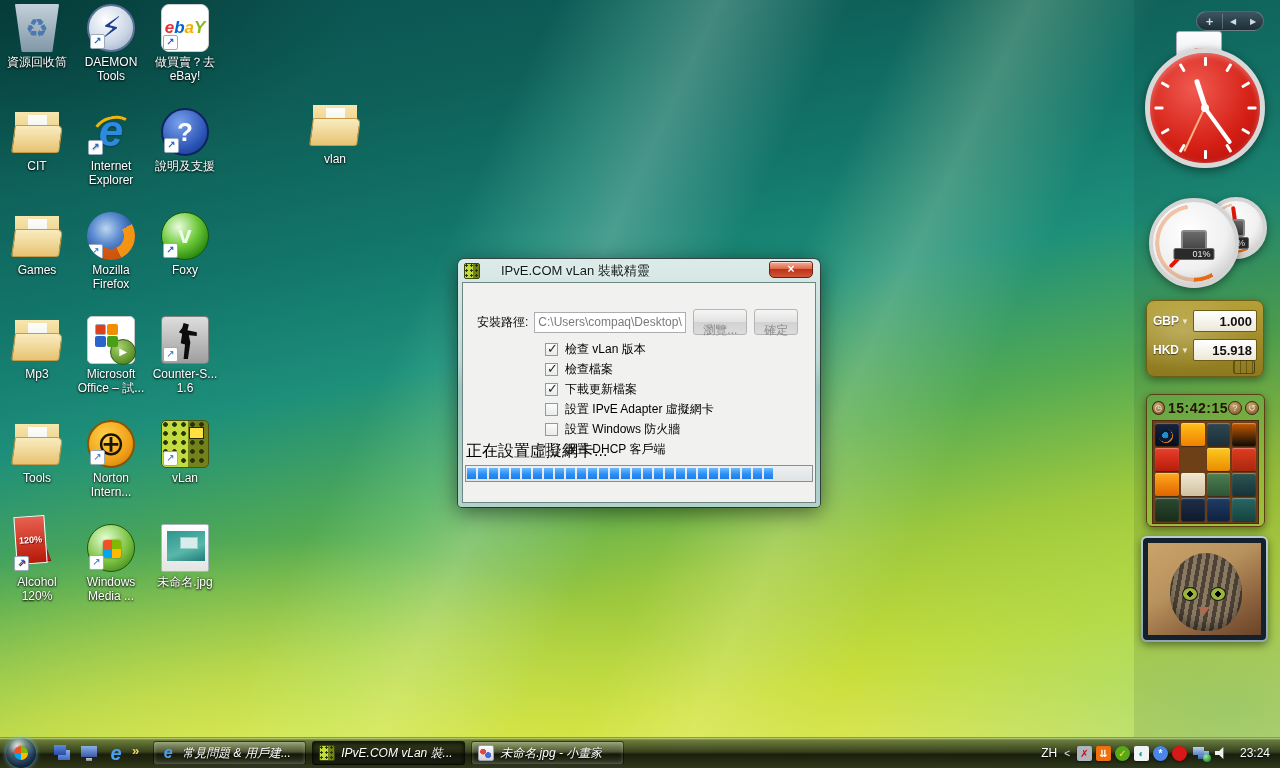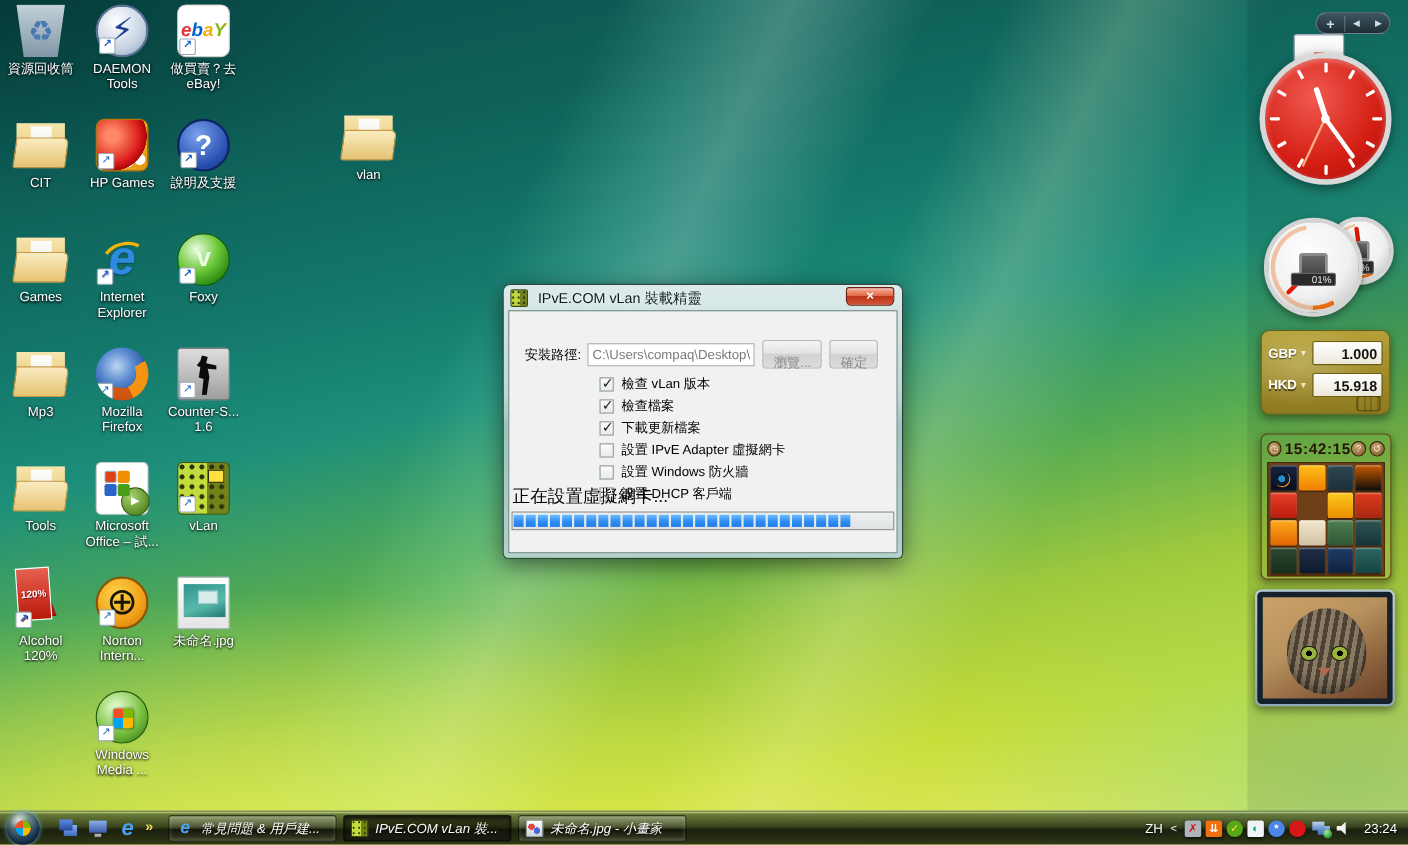--- a/index.html
+++ b/index.html
@@ -83,21 +83,21 @@
     color:#fff; font-size:9px; font-weight:bold; padding:1px 3px; border:1px solid #fff; transform:rotate(-4deg); }
   .k-wmp { background:radial-gradient(circle at 38% 30%, #e6ffd2, #7ac040 55%, #2a7010); border-radius:50%; border:1px solid #1e5808; }
   .k-wmp::after, .flag { content:""; position:absolute; left:15px; top:15px; width:18px; height:18px; border-radius:3px;
     background:conic-gradient(#7fba00 0 25%, #ffb900 0 50%, #00a4ef 0 75%, #f25022 0 100%); box-shadow:0 0 2px rgba(0,0,0,.5); }
 
   
   #dialog { position:absolute; left:458px; top:259px; width:362px; height:248px; border-radius:6px 6px 4px 4px;
     background:linear-gradient(180deg,#dcebe9 0%,#bcd9d5 40%,#9cc5bf 52%,#b2d2cc 100%);
     box-shadow:0 5px 22px rgba(0,0,0,.55), 0 0 0 1px #3e5450; }
   #dlg-titlebar { height:23px; display:flex; align-items:center; padding:0 6px; position:relative; }
-  #dlg-title { font-size:13px; color:#101c1a; margin-left:9px; text-shadow:0 0 4px rgba(255,255,255,.9); }
+  #dlg-title { font-size:13px; color:#101c1a; margin-left:21px; text-shadow:0 0 4px rgba(255,255,255,.9); }
   .vlan-mini { width:16px; height:16px; border-radius:2px; border:1px solid #3c4a10;
     background:radial-gradient(circle, #2a3408 1px, transparent 1.4px) -1px -1px/5px 5px,
     linear-gradient(90deg,#c2dc3e 0 58%, #74821c 58% 100%); }
   #dlg-close { position:absolute; right:7px; top:2px; width:44px; height:17px; border-radius:3px 3px 5px 5px;
     background:linear-gradient(#f4b09a 0%,#e06a48 45%,#bc3418 50%,#d2543a 100%); border:1px solid #6e1f0e;
     color:#fff; font-size:12px; font-weight:bold; text-align:center; line-height:15px; cursor:pointer;
     box-shadow:inset 0 1px 0 rgba(255,255,255,.6); }
   #dlg-content { position:absolute; left:4px; right:4px; top:23px; bottom:4px; border:1px solid #6e8682;
     background:linear-gradient(#f4f4f2,#ebebе8) , #f1f1ef; background:#f1f1ef; padding:0; font-size:12px; color:#000; }
   #dlg-pathrow { position:absolute; left:14px; top:26px; display:flex; align-items:center; }
@@ -268,24 +268,20 @@
       <div class="icon48 k-alcohol shortcut">A</div>
       <div class="desk-label">Alcohol 120%</div>
     </div>
   </div>
 <div class="desk-col" id="desk-col-1" style="left:75px">
     <div class="desk-cell">
       <div class="icon48 k-daemon shortcut">⚡</div>
       <div class="desk-label">DAEMON Tools</div>
     </div>
     <div class="desk-cell">
-      <div class="icon48 k-hpgames shortcut"></div>
-      <div class="desk-label">HP Games</div>
-    </div>
-    <div class="desk-cell">
       <div class="icon48 k-ie shortcut">e</div>
       <div class="desk-label">Internet Explorer</div>
     </div>
     <div class="desk-cell">
       <div class="icon48 k-firefox shortcut"></div>
       <div class="desk-label">Mozilla Firefox</div>
     </div>
     <div class="desk-cell">
       <div class="icon48 k-office shortcut"></div>
       <div class="desk-label">Microsoft Office – 試...</div>

